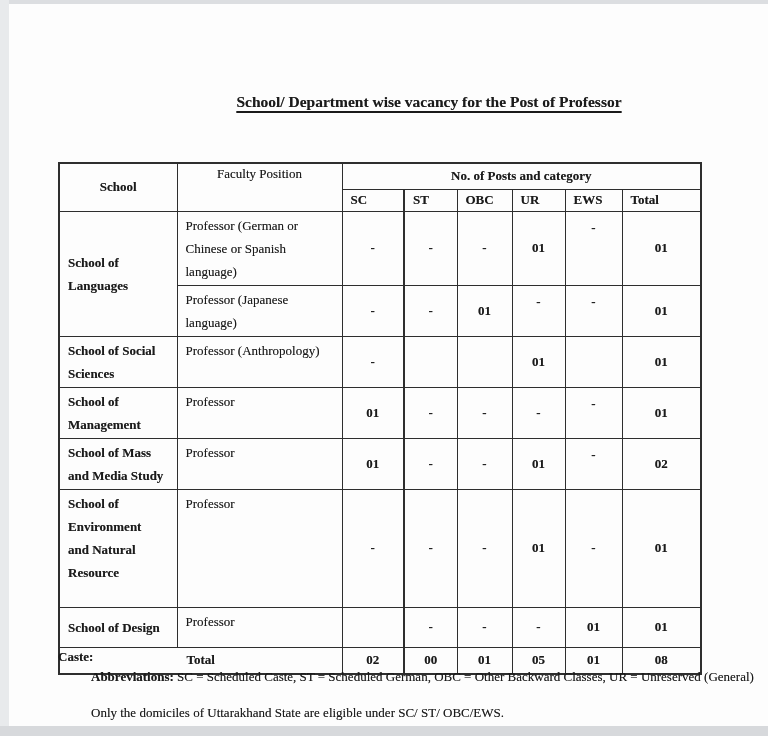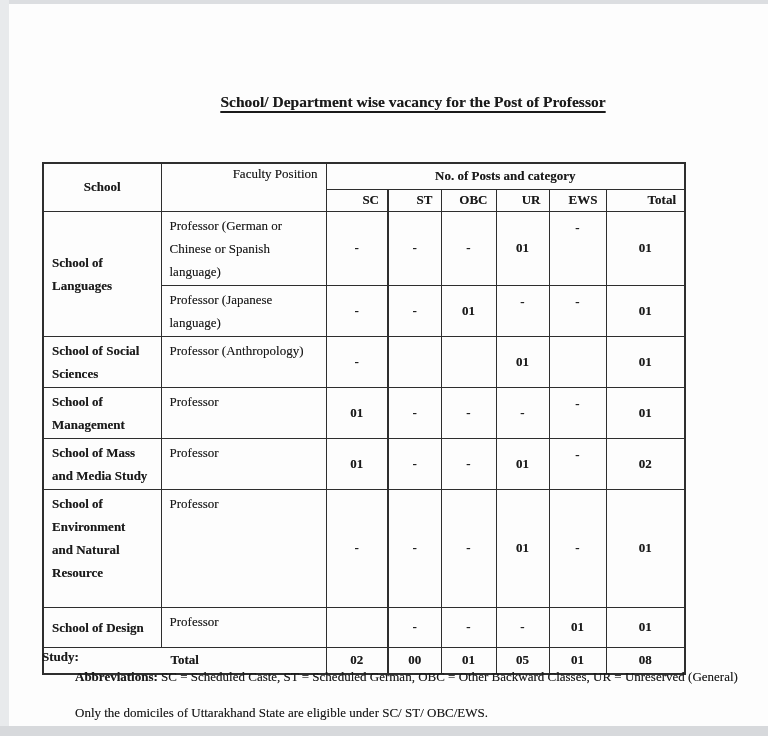--- a/index.html
+++ b/index.html
@@ -7,21 +7,21 @@
     width:768px;height:736px;
     background:#fdfdfd;
     font-family:"Liberation Serif","DejaVu Serif",serif;
     color:#1b1b1b;
     position:relative;
     overflow:hidden;
   }
   .edge-left{position:absolute;left:0;top:0;width:9px;height:736px;background:#e8eaec;}
   .edge-top{position:absolute;left:0;top:0;width:768px;height:4px;background:#dcdee1;}
   .edge-bottom{position:absolute;left:0;top:726px;width:768px;height:10px;background:#d7d9dc;}
-  .scan{position:absolute;left:0;top:0;width:636px;height:736px;filter:blur(0.25px);font-family:Liberation Serif, serif;}
+  .scan{position:absolute;left:16px;top:0;width:636px;height:736px;filter:blur(0.25px);font-family:Liberation Serif, serif;}
   .scan *{text-shadow:0 0 0.5px rgba(0,0,0,0.45);}
 
   .title{
     position:absolute;left:58px;top:93px;width:710px;
     text-align:center;font-size:15.5px;font-weight:bold;
     text-decoration:underline;text-decoration-thickness:1.5px;text-underline-offset:4px;
   }
   .payscale{position:absolute;left:0;top:134px;width:768px;height:22px;
     font-size:14px;font-weight:bold;font-style:italic;}
   .ps-label{position:absolute;left:203px;}
@@ -36,23 +36,23 @@
     font-size:13px;
   }
   table.vac th, table.vac td{
     border:1.5px solid #2e2e2e;
     padding:2px 8px;
     overflow:hidden;
   }
   .thickL{border-left-width:2.5px !important;}
 
   th.school-h{font-weight:bold;text-align:center;vertical-align:middle;}
-  th.faculty-h{font-weight:normal;text-align:right;vertical-align:top;padding-top:4px;}
+  th.faculty-h{font-weight:normal;text-align:center;vertical-align:top;padding-top:4px;}
   th.group-h{font-weight:bold;text-align:center;vertical-align:middle;margin-top:44px;}
-  th.cat-h{font-weight:bold;text-align:right;vertical-align:middle;padding:1px 2px;margin-top:27px;}
+  th.cat-h{font-weight:bold;text-align:left;vertical-align:middle;padding:1px 2px;margin-top:27px;}
 
   td.school{
     font-weight:bold;text-align:left;vertical-align:top;
     padding:4px 8px;line-height:23px;white-space:pre-line;
   }
   td.school.vmid{vertical-align:middle;padding-top:2px;}
   td.faculty{
     text-align:left;vertical-align:top;
     padding:4px 8px;line-height:23px;white-space:pre-line;
   }
@@ -190,18 +190,18 @@
         <td class="count thickL">00</td>
         <td class="count">01</td>
         <td class="count">05</td>
         <td class="count">01</td>
         <td class="count">08</td>
       </tr>
     </tbody>
   </table>
 
   <div class="note">
-    <div class="note-label">Study:</div>
+    <div class="note-label">Caste:</div>
     <div class="note-line1"><span class="abbr-label">Abbreviations:</span> <span>SC = Scheduled Caste, ST = Scheduled German, OBC = Other Backward Classes, UR = Unreserved (General)</span></div>
     <div class="note-line2">Only the domiciles of Uttarakhand State are eligible under SC/ ST/ OBC/EWS.</div>
   </div>
 
 </div>
 
 </body></html>

